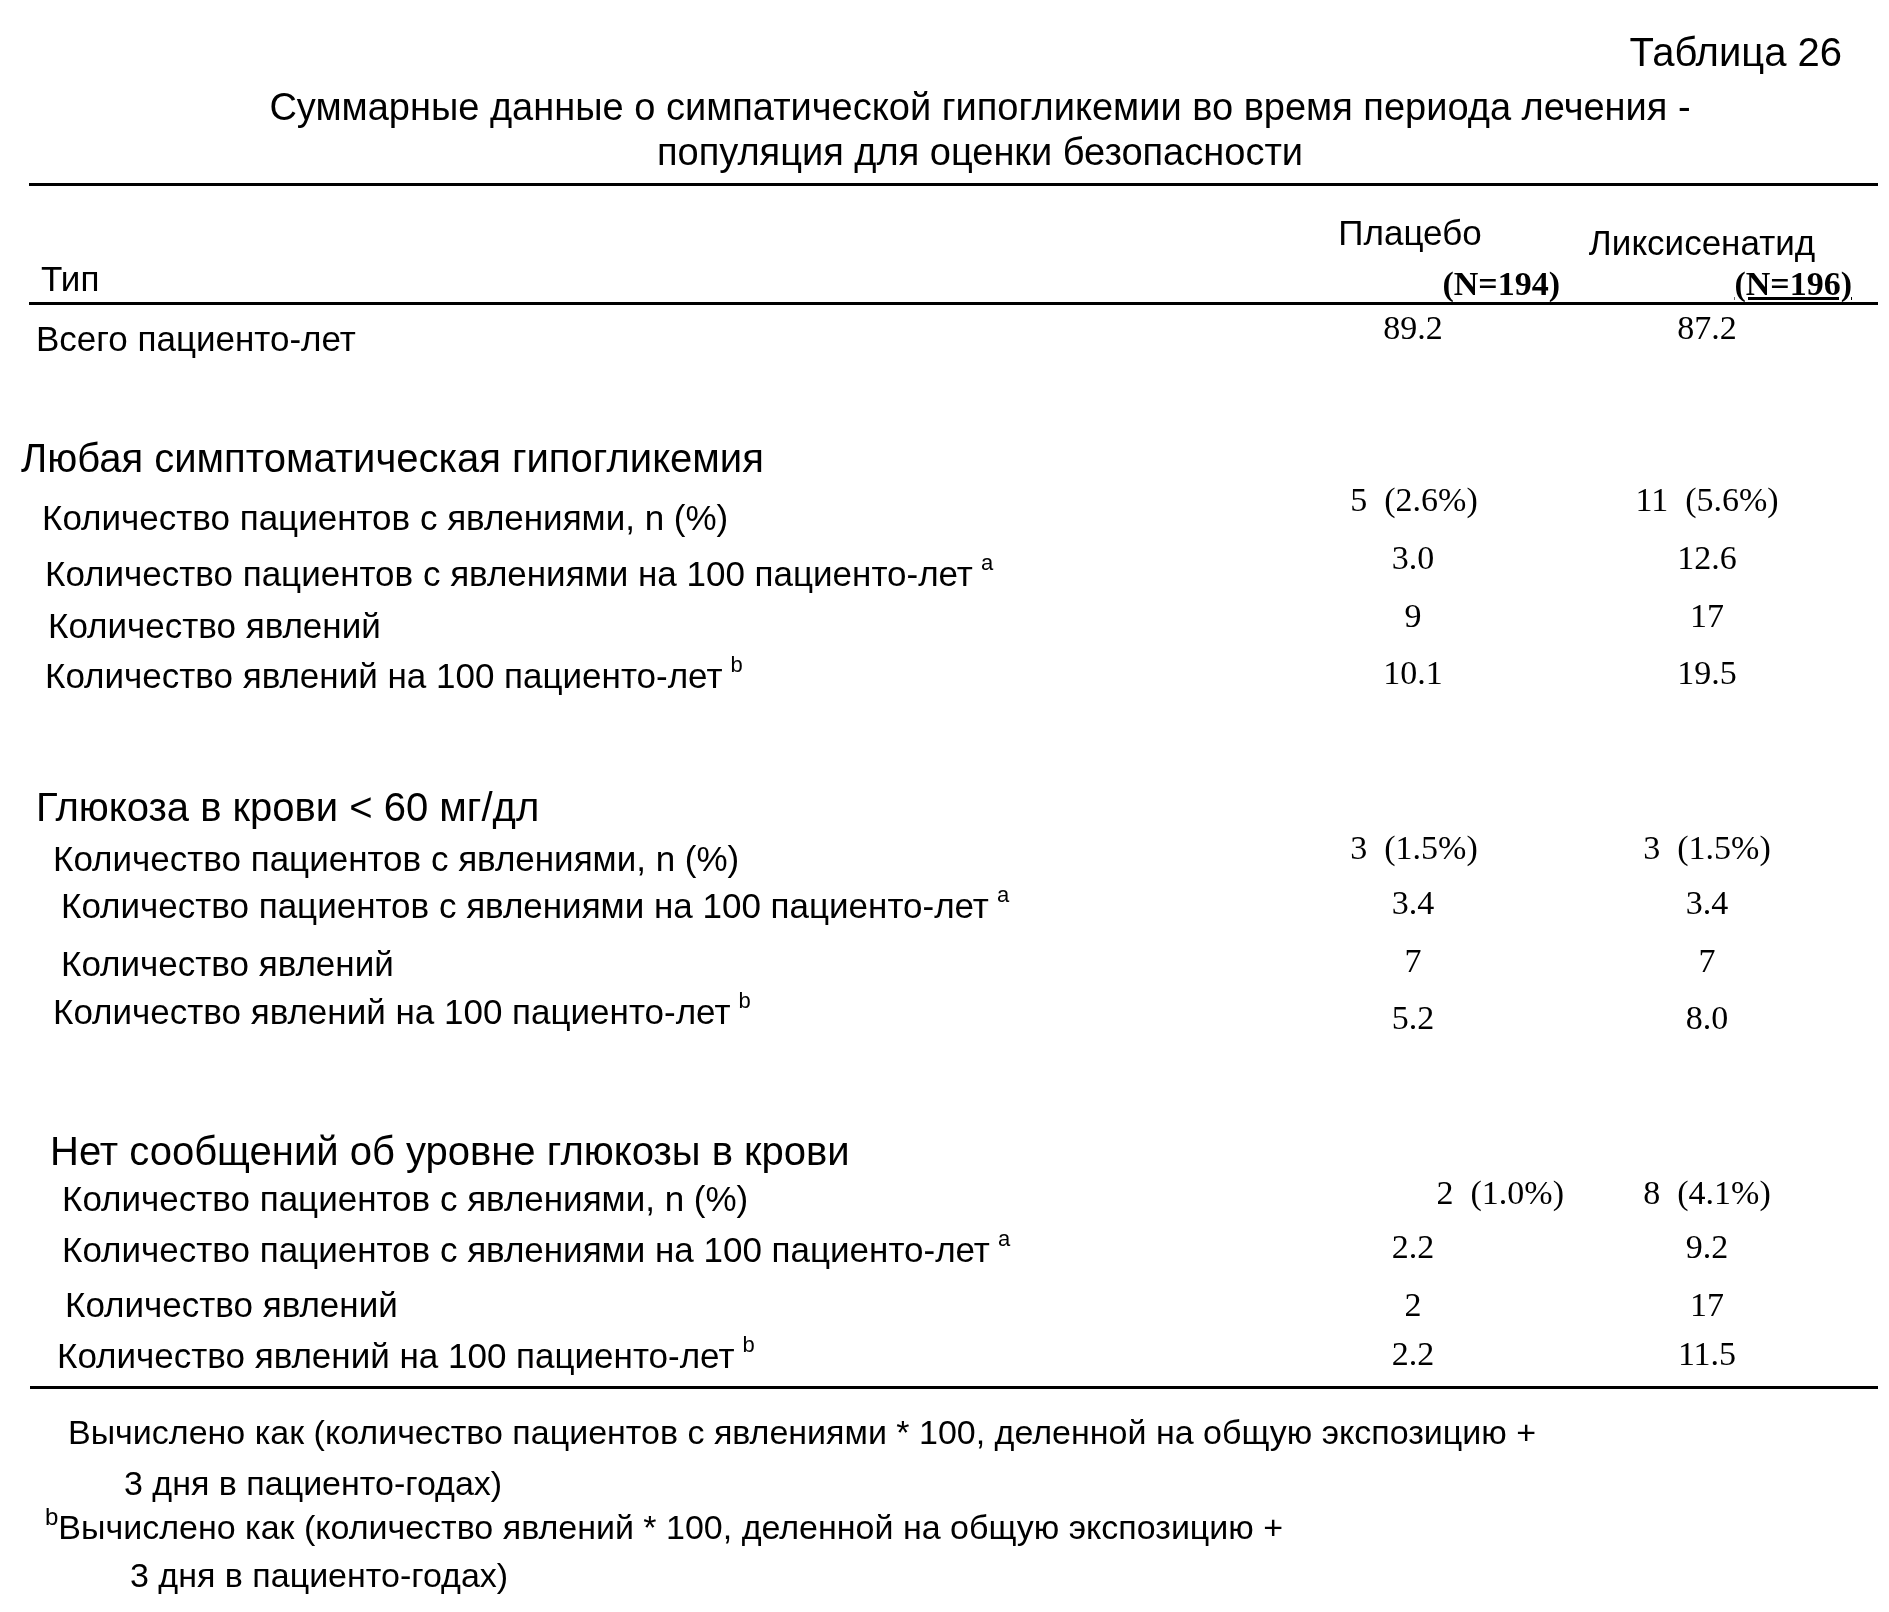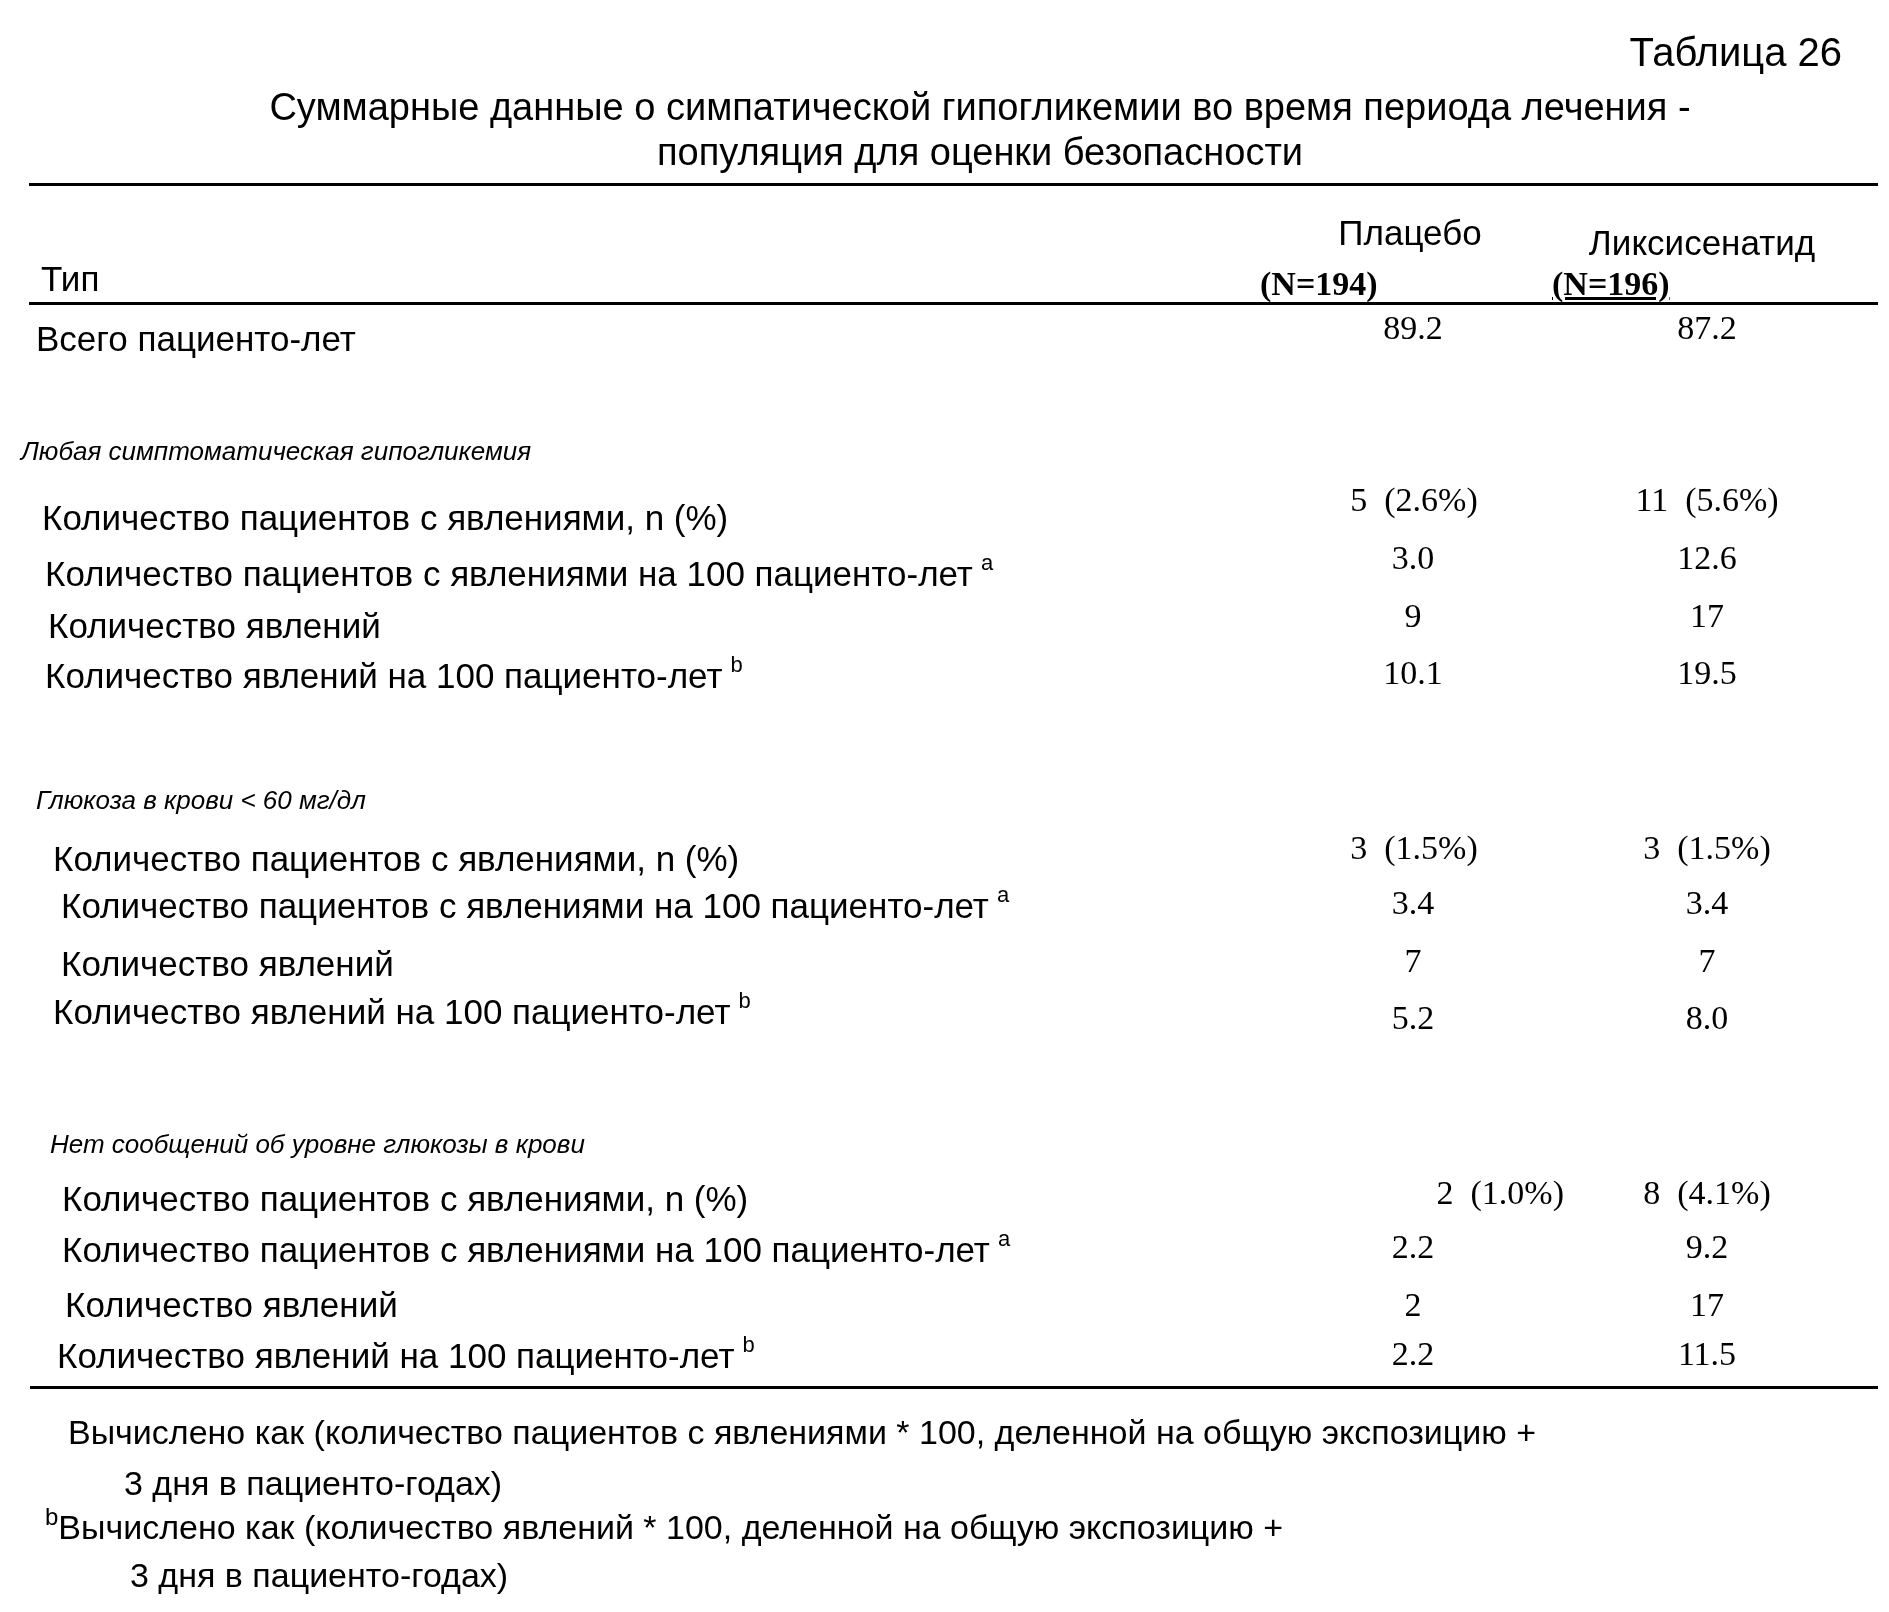--- a/index.html
+++ b/index.html
@@ -4,23 +4,23 @@
 <style>
   html, body { margin: 0; padding: 0; background: #ffffff; }
   body { width: 1889px; height: 1612px; position: relative; overflow: hidden; color: #000; }
   .abs { position: absolute; white-space: nowrap; line-height: 1; }
   .sans { font-family: "Liberation Sans", sans-serif; }
   .serif { font-family: "Liberation Serif", serif; }
   .table-label { font-size: 40px; }
   .title { font-size: 38px; left: 0; width: 1960px; text-align: center; }
   .rule { position: absolute; background: #000; height: 3px; }
   .hdr { font-size: 35px; text-align: center; width: 300px; }
-  .hdrn { font-size: 34px; font-weight: bold; text-align: left; width: 300px; }
+  .hdrn { font-size: 34px; font-weight: bold; text-align: right; width: 300px; }
   .lbl { font-size: 35px; }
-  .sec { font-size: 26px; font-style: italic; }
+  .sec { font-size: 40px; }
   .val { font-size: 34px; text-align: center; width: 300px; }
   .sup { font-size: 22px; position: relative; top: -16px; margin-left: 8px; }
   .fn { font-size: 34px; }
   .fnsup { font-size: 24px; position: relative; top: -14px; }
 </style>
 </head>
 <body>
 
 <div class="abs sans table-label" style="right:47px; top:32px;">Таблица 26</div>
 <div class="abs sans title" style="top:88px;">Суммарные данные о симпатической гипогликемии во время периода лечения -</div>

